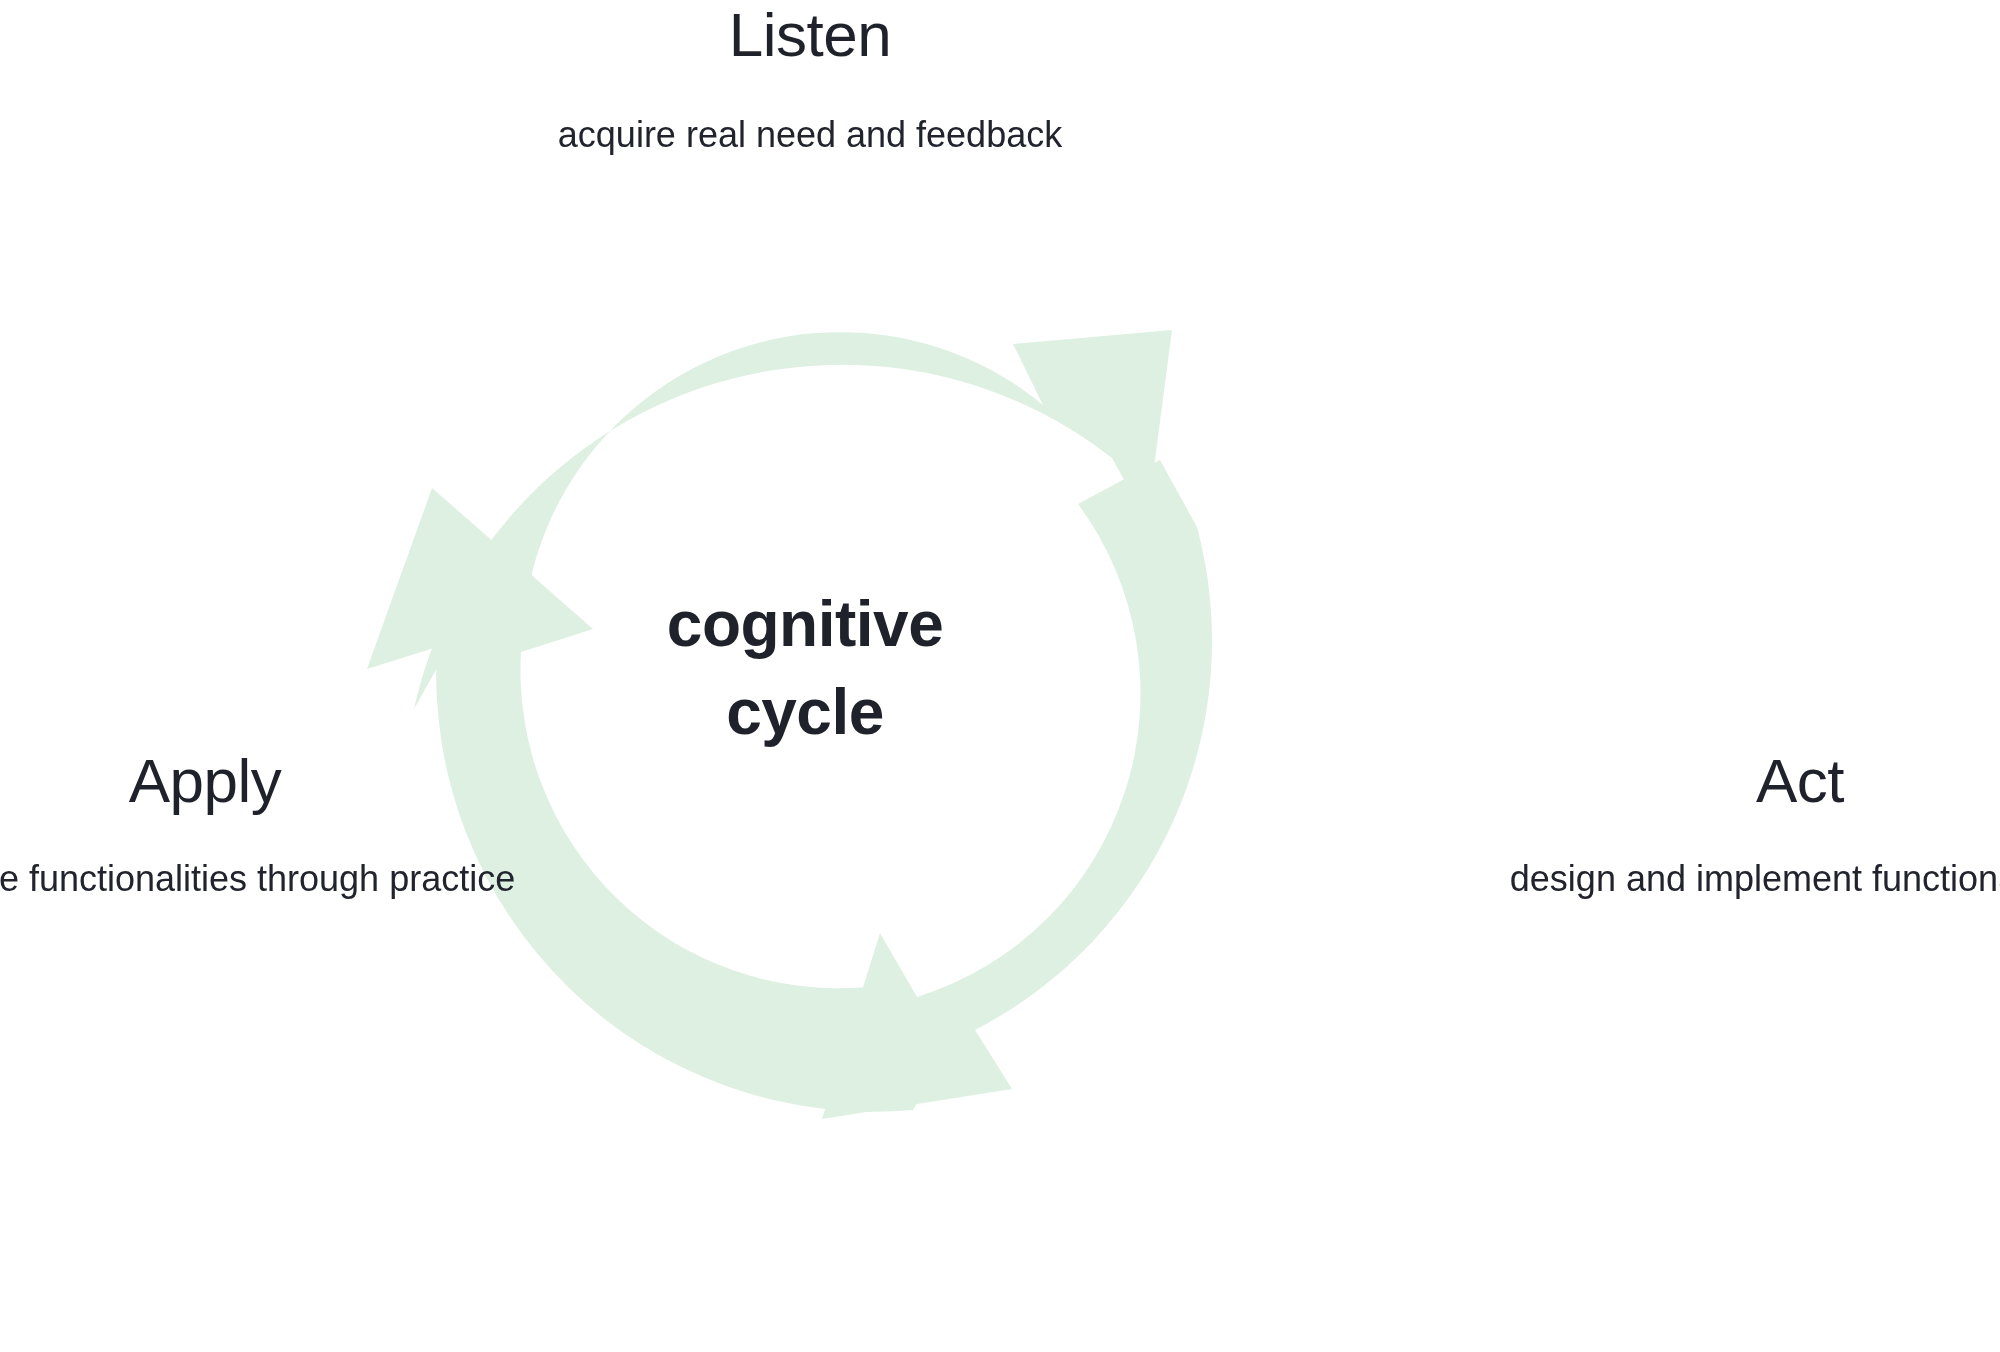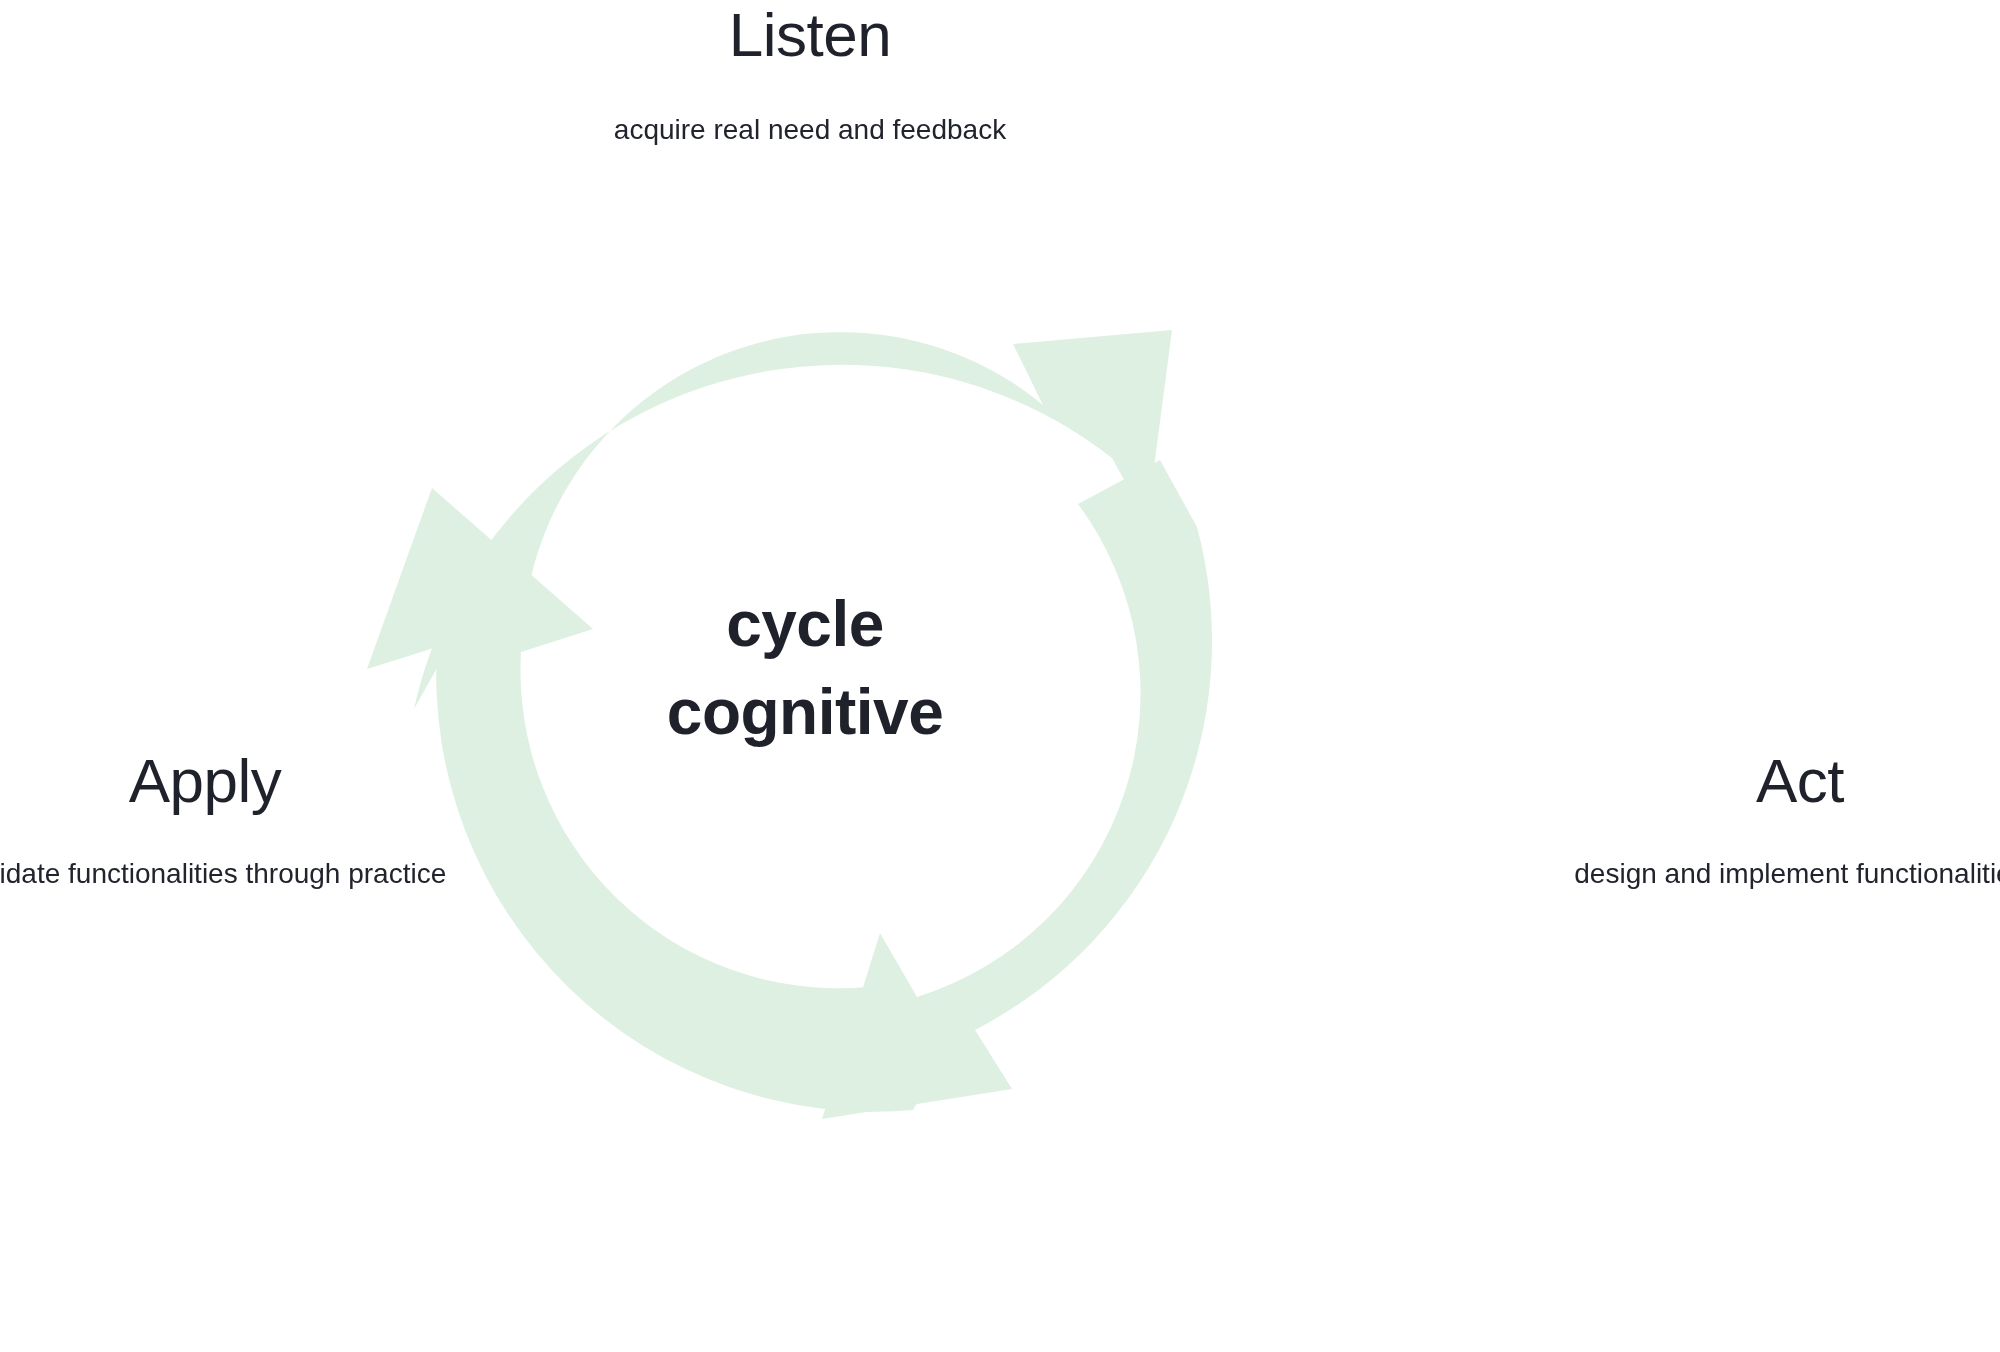--- a/index.html
+++ b/index.html
@@ -36,21 +36,21 @@
     white-space: nowrap;
   }
   .node-title {
     font-size: 62px;
     font-weight: 400;
     line-height: 1.05;
     letter-spacing: -0.5px;
     color: #1f222a;
   }
   .node-desc {
-    font-size: 28px;
+    font-size: 36px;
     font-weight: 400;
     line-height: 1.2;
     color: #21242c;
   }
 
   
   #listen-block {
     left: 500px;
     top: 0px;
     width: 620px;
@@ -123,22 +123,22 @@
            L 367 669
            L 432 488
            L 593 629
            L 521 652
            A 318 318 0 0 0 867 987
            Z"></path>
     </g>
   </svg>
 
   <div id="center-caption">
+    <span class="cc-line">cognitive</span>
     <span class="cc-line">cycle</span>
-    <span class="cc-line">cognitive</span>
   </div>
 
   <div class="node-label" id="listen-block">
     <div class="node-title">Listen</div>
     <div class="node-desc">acquire real need and feedback</div>
   </div>
 
   <div class="node-label" id="apply-block">
     <div class="node-title">Apply</div>
     <div class="node-desc">validate functionalities through practice</div>

